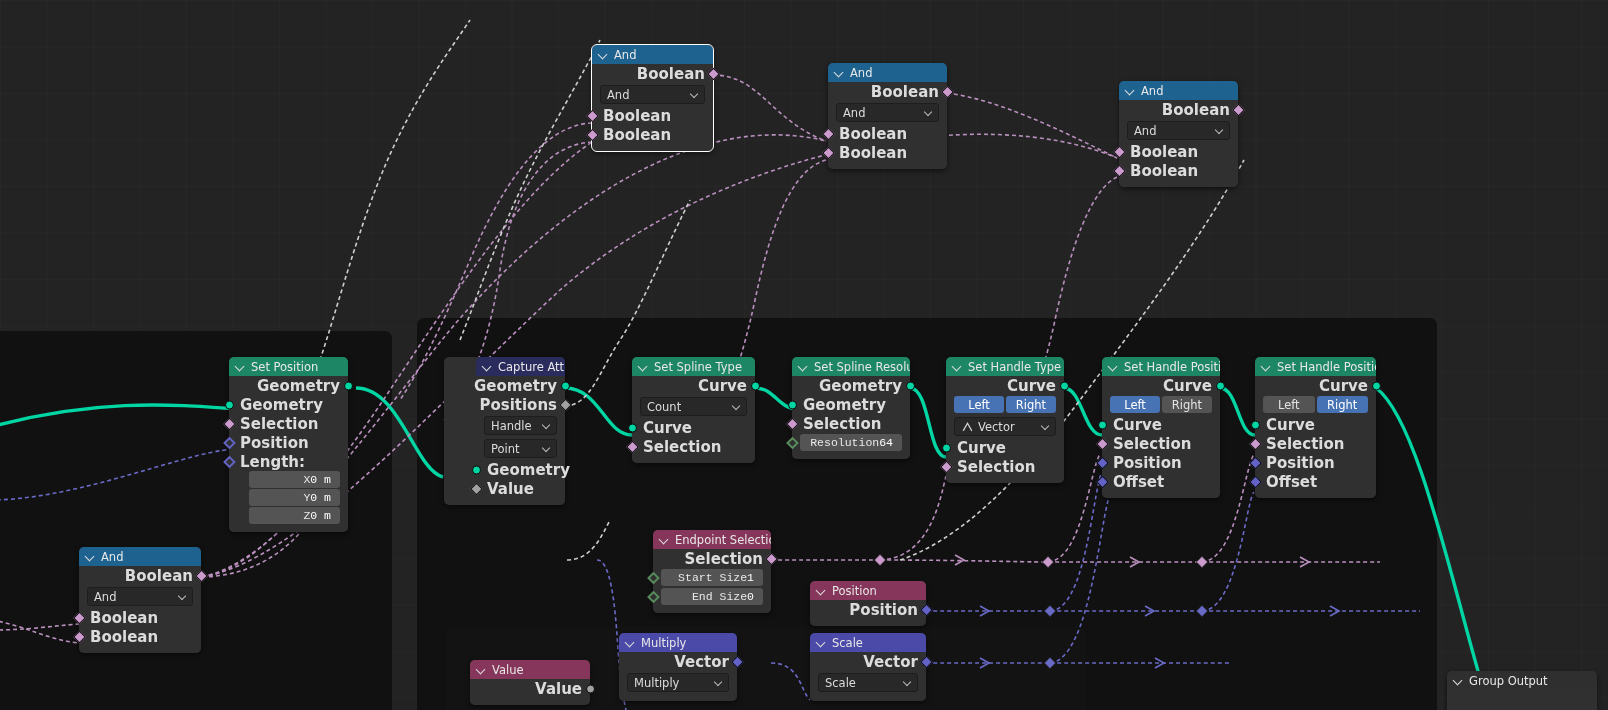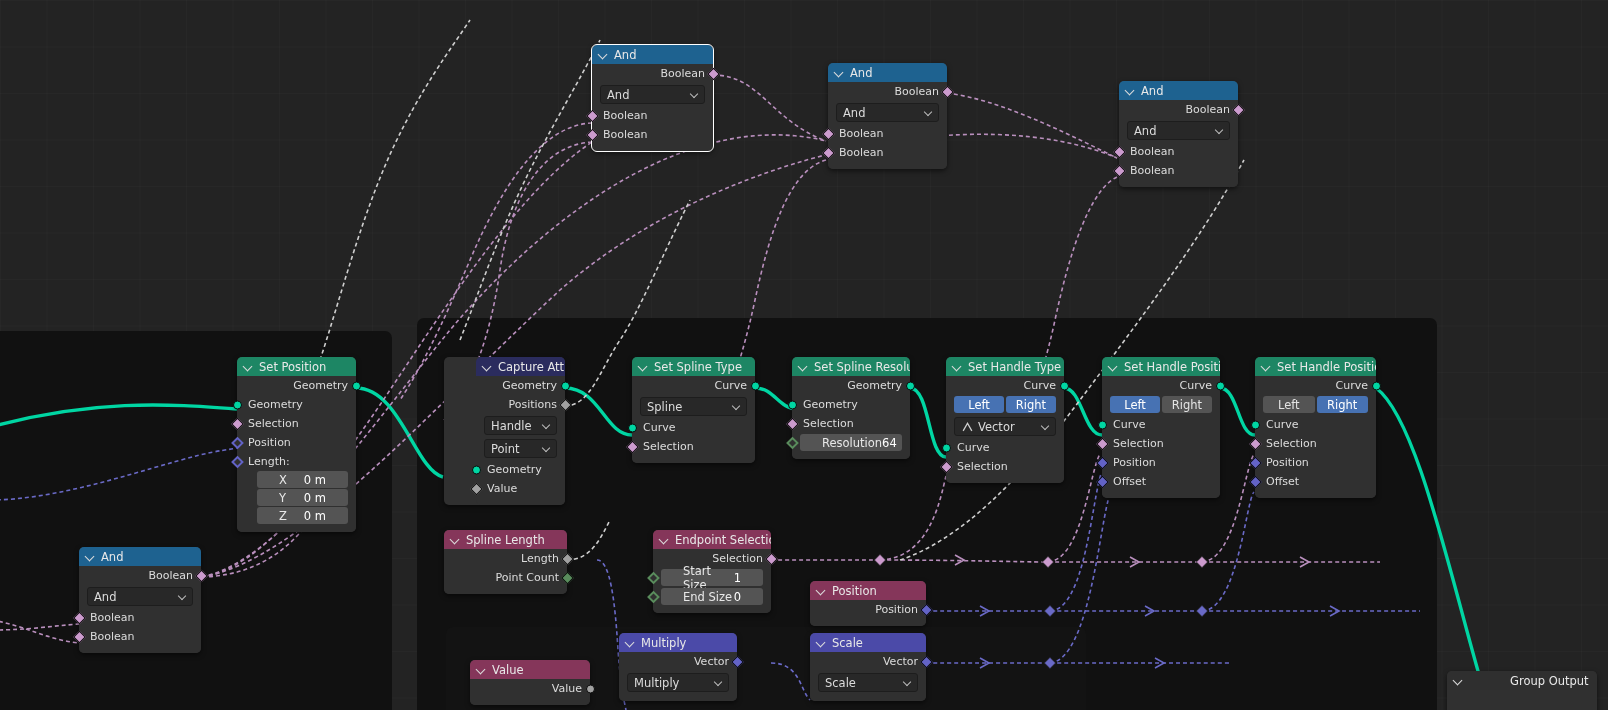--- a/index.html
+++ b/index.html
@@ -75,30 +75,31 @@
     border-right:1.6px solid #dcdcdc;
     border-bottom:1.6px solid #dcdcdc;
     transform: rotate(45deg);
   }
   
   .h-bool   { background:#1e6290; }
   .h-geo    { background:#1d8664; }
   .h-input  { background:#85365a; }
   .h-attr   { background:#2b2c5e; }
   .h-vector { background:#4b4aa8; }
-  .h-group  { background:#2f2f2f;gap:41px; }
+  .h-group  { background:#2f2f2f; }
 
   .row {
     position: relative;
     height: 19px;
     display: flex;
     align-items: center;
     color: #dcdcdc;
-    font-size: 11px;
+    font-size: 15px;
     white-space: nowrap;
+    font-weight: bold;
   }
   .row.out { justify-content: flex-end; padding-right: 8px; }
   .row.in  { justify-content: flex-start; padding-left: 11px; }
 
   
   .sock {
     position: absolute;
     width: 9px; height: 9px;
     top: 50%;
     transform: translateY(-50%);
@@ -139,26 +140,27 @@
   }
   .dropdown .dd-ico {
     width: 13px; height: 13px; margin-right: 4px;
     flex: 0 0 auto;
   }
   .numfield {
     height: 17px;
     background: #545454;
     border-radius: 3px;
     display:flex; align-items:center;
-    justify-content: space-between;
-    padding: 0 22px;
+    justify-content: flex-end;
+    padding: 0 9px;
     color: #e8e8e8;
     font-size: 11.5px;
     margin-bottom: 1px;
     position: relative;
+    font-family: Liberation Mono, monospace;
   }
   .numfield .nf-label { color:#e8e8e8; }
   .numfield .nf-val { color:#ffffff; }
 
   .toggle-row {
     display:flex; gap:2px;
     padding: 1px 8px 2px 8px;
   }
   .tog {
     flex:1;
@@ -372,21 +374,21 @@
         <span class="sock left s-diamond c-bool"></span>
         <span>Boolean</span>
       </div>
       <div class="row in">
         <span class="sock left s-diamond c-bool"></span>
         <span>Boolean</span>
       </div>
     </div>
   </div>
 
-  <div class="node" style="left:237px; top:357px; width:119px;">
+  <div class="node" style="left:229px; top:357px; width:119px;">
     <div class="node-header h-geo">
       <span class="chev"></span>
       <span>Set Position</span>
     </div>
     <div class="node-body">
       <div class="row out">
         <span>Geometry</span>
         <span class="sock right s-circle c-geo"></span>
       </div>
       <div class="row in">
@@ -464,21 +466,21 @@
       <span class="chev"></span>
       <span>Set Spline Type</span>
     </div>
     <div class="node-body">
       <div class="row out">
         <span>Curve</span>
         <span class="sock right s-circle c-geo"></span>
       </div>
       <div class="widget-wrap">
         <div class="dropdown">
-          <span>Spline</span>
+          <span>Count</span>
           <span class="dd-arrow"></span>
         </div>
       </div>
       <div class="row in">
         <span class="sock left s-circle c-geo"></span>
         <span>Curve</span>
       </div>
       <div class="row in">
         <span class="sock left s-diamond c-bool"></span>
         <span>Selection</span>
@@ -607,36 +609,20 @@
         <span class="sock left s-diamond c-vec"></span>
         <span>Position</span>
       </div>
       <div class="row in">
         <span class="sock left s-diamond c-vec"></span>
         <span>Offset</span>
       </div>
     </div>
   </div>
 
-  <div class="node" style="left:444px; top:530px; width:123px;">
-    <div class="node-header h-input">
-      <span class="chev"></span>
-      <span>Spline Length</span>
-    </div>
-    <div class="node-body">
-      <div class="row out">
-        <span>Length</span>
-        <span class="sock right s-diamond c-float"></span>
-      </div>
-      <div class="row out">
-        <span>Point Count</span>
-        <span class="sock right s-diamond c-int"></span>
-      </div>
-    </div>
-  </div>
 
   <div class="node" style="left:653px; top:530px; width:118px;">
     <div class="node-header h-input">
       <span class="chev"></span>
       <span>Endpoint Selection</span>
     </div>
     <div class="node-body">
       <div class="row out">
         <span>Selection</span>
         <span class="sock right s-diamond c-bool"></span>

